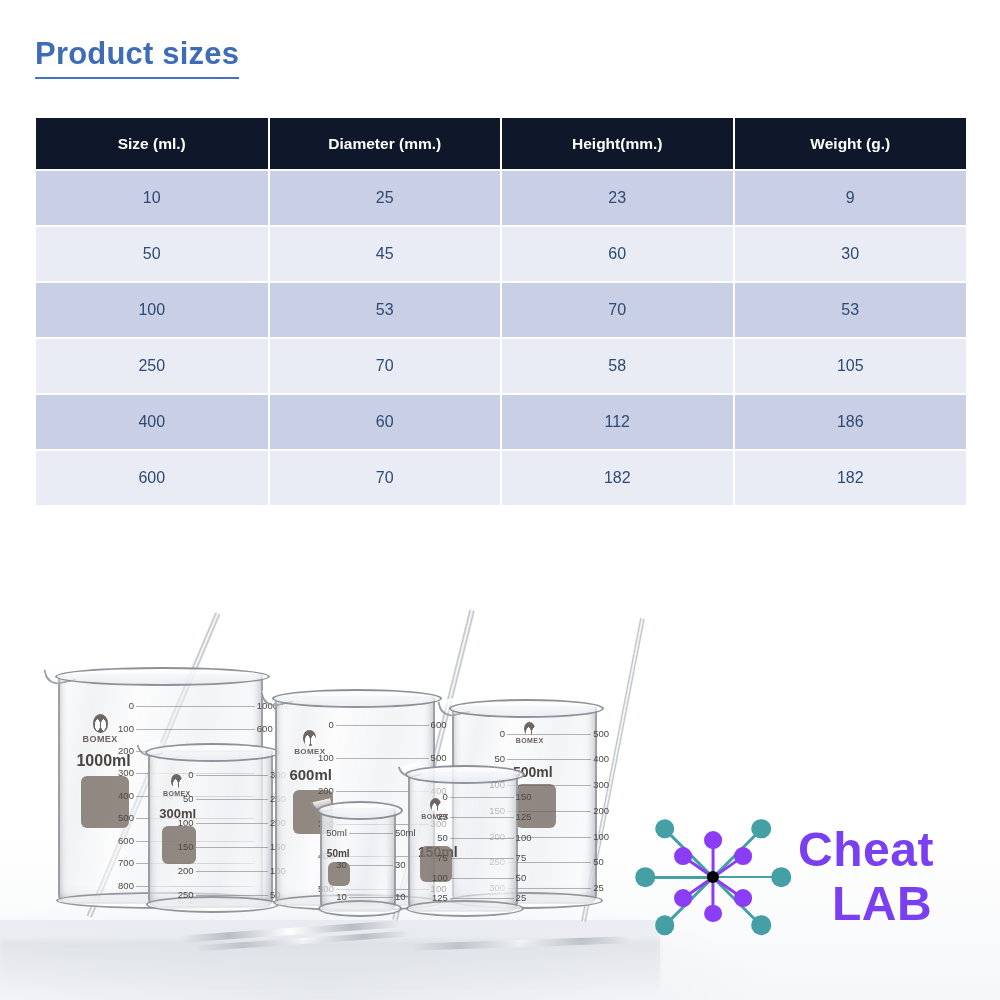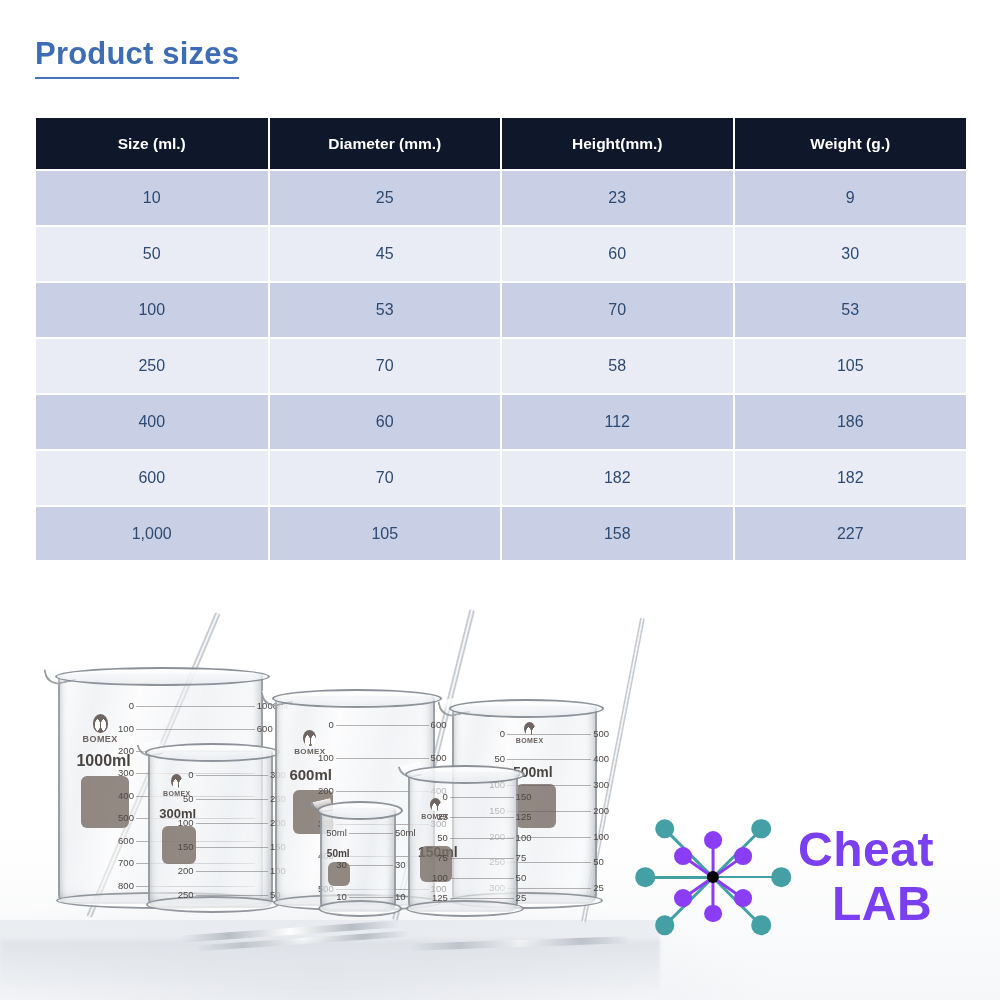--- a/index.html
+++ b/index.html
@@ -266,26 +266,20 @@
           <td>60</td>
           <td>112</td>
           <td>186</td>
         </tr>
         <tr>
           <td>600</td>
           <td>70</td>
           <td>182</td>
           <td>182</td>
         </tr>
-        <tr>
-          <td>1,000</td>
-          <td>105</td>
-          <td>158</td>
-          <td>227</td>
-        </tr>
       </tbody>
   </table>
 </div>
 
 <div class="photo">
   <div class="bench"></div>
 
   <div class="rod" style="left:150px;top:40px;width:7px;height:330px;transform:rotate(23deg);"></div>
   <div class="rod" style="left:430px;top:45px;width:7px;height:320px;transform:rotate(14deg);"></div>
   <div class="rod" style="left:610px;top:55px;width:6px;height:310px;transform:rotate(11deg);"></div>

